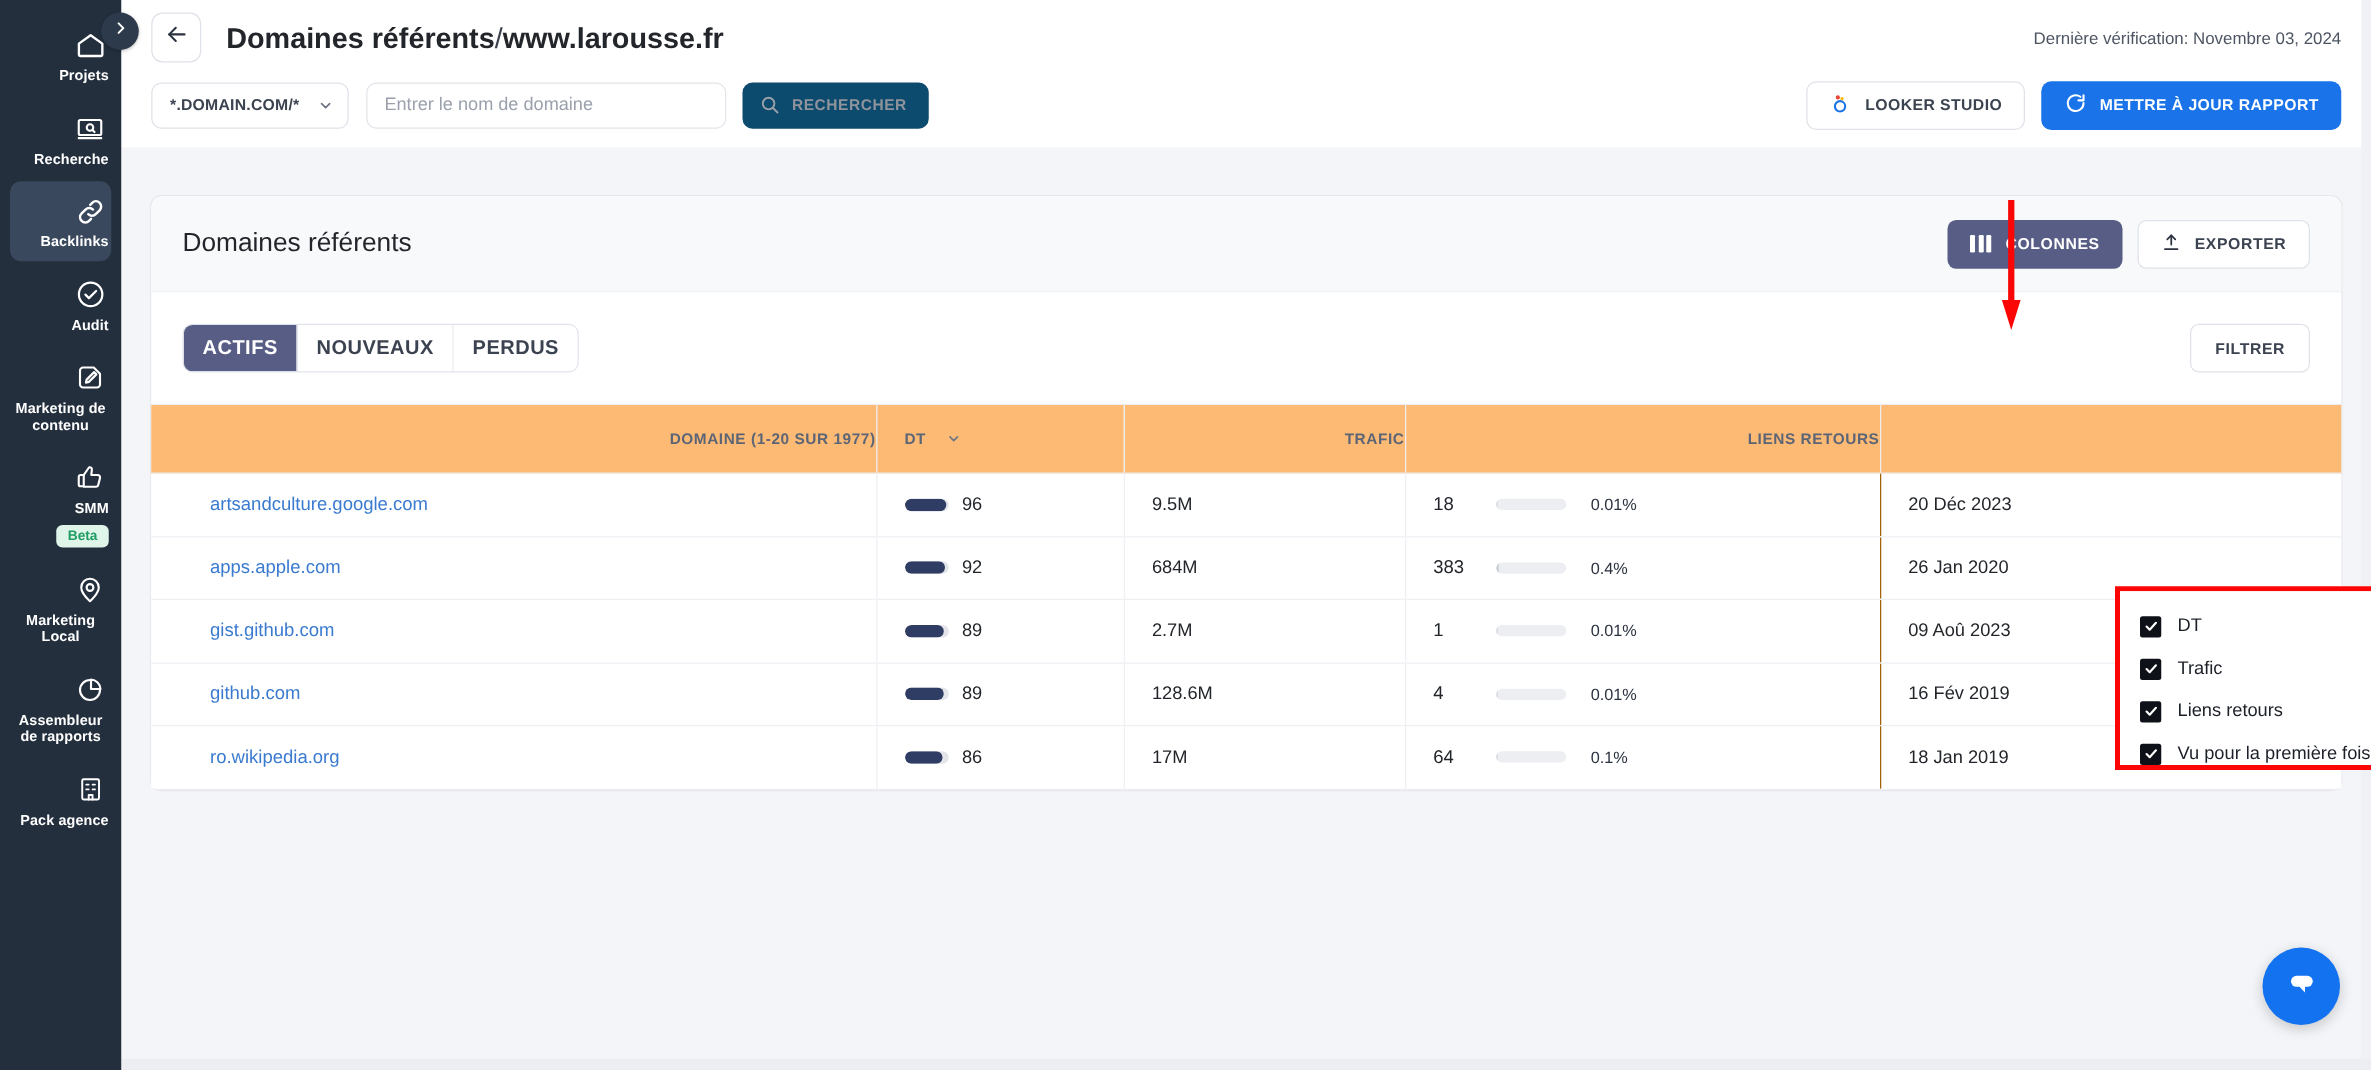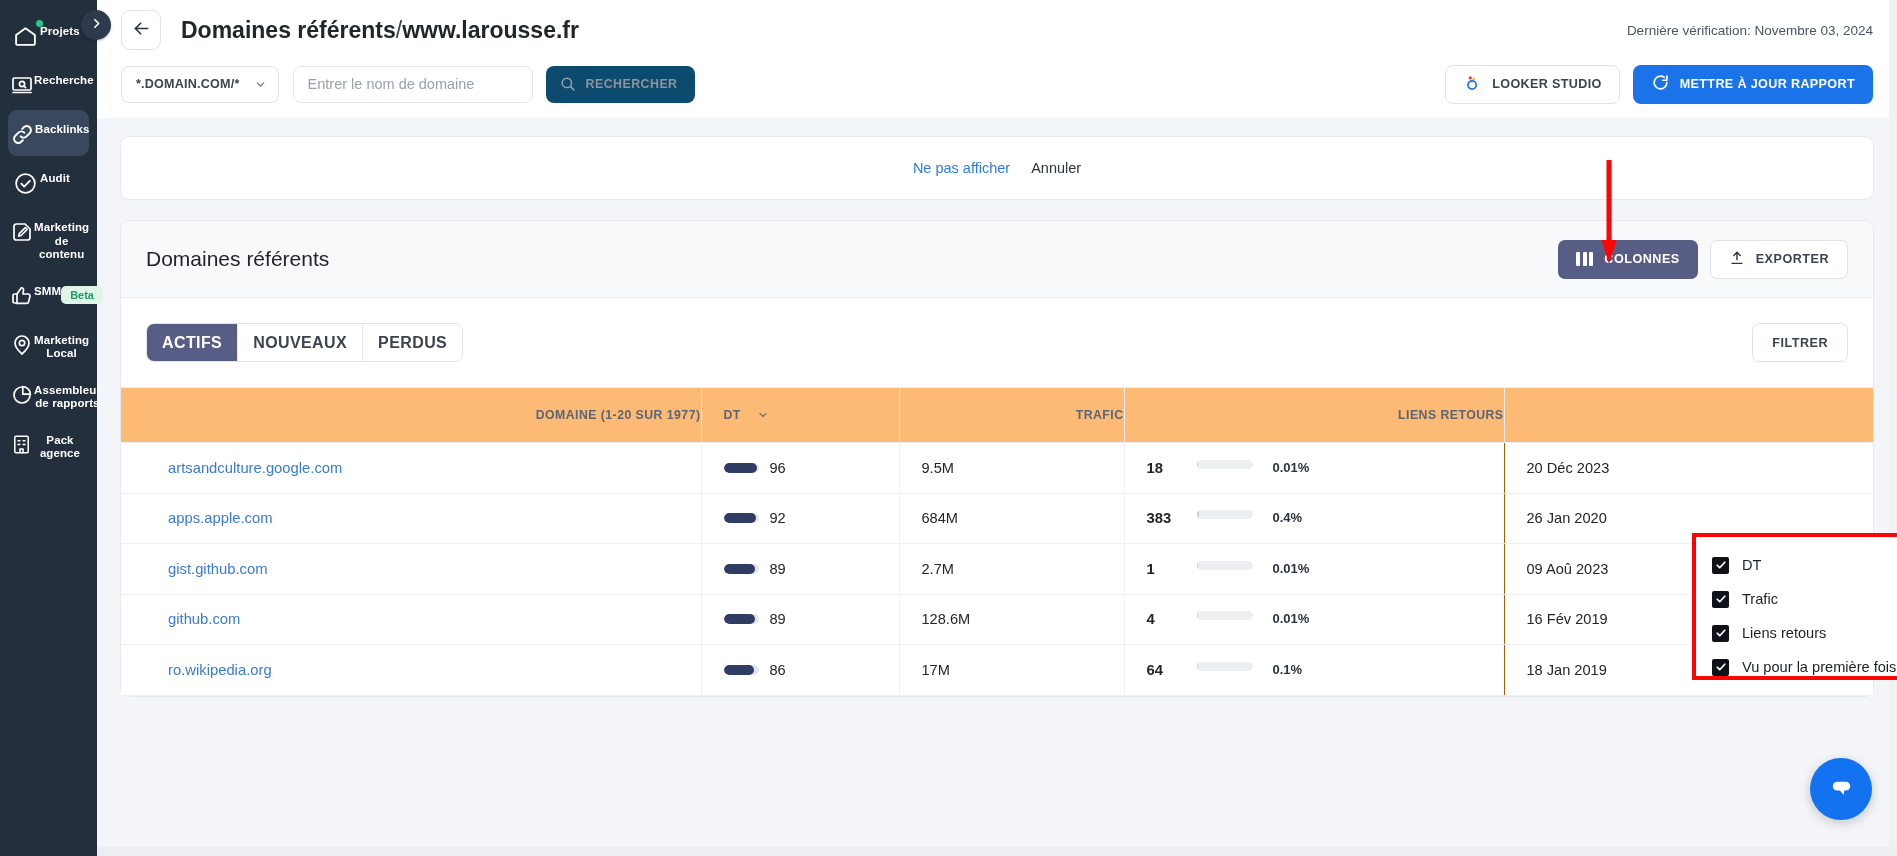--- a/index.html
+++ b/index.html
@@ -5,21 +5,21 @@
 <style>
   *{box-sizing:border-box;margin:0;padding:0;}
   html,body{width:1897px;height:856px;overflow:hidden;}
   body{font-family:"Liberation Sans",sans-serif;background:#ffffff;color:#22252a;}
   .app{position:relative;width:1897px;height:856px;display:flex;}
 
   
   .sidebar{width:97px;min-width:97px;height:856px;background:#242f3e;
     display:flex;flex-direction:column;align-items:center;padding-top:12px;position:relative;z-index:30;}
   .side-item{width:81px;border-radius:9px;padding:9px 2px 7px;margin-bottom:3px;
-    display:flex;flex-direction:row;align-items:flex-start;cursor:pointer;position:relative;}
+    display:flex;flex-direction:column;align-items:flex-end;cursor:pointer;position:relative;}
   .side-item.active{background:#39485c;}
   .side-ico{width:30px;height:30px;display:flex;align-items:center;justify-content:center;color:#ffffff;position:relative;}
   .side-ico svg{display:block;}
   .side-lbl{margin-top:4px;font-size:11.5px;line-height:13.5px;color:#ffffff;text-align:center;font-weight:700;letter-spacing:.1px;}
   .dot-green{position:absolute;top:-1px;right:-3px;width:7px;height:7px;border-radius:50%;background:#24c98a;}
   .beta{margin-top:5px;background:#dff5e9;color:#1f9d63;font-size:11px;font-weight:700;
     border-radius:5px;padding:2px 9px;line-height:14px;}
   .side-bottom{margin-top:auto;display:flex;flex-direction:column;align-items:center;padding-bottom:4px;width:100%;}
   .toggle{width:44px;height:22px;border-radius:11px;background:#1f7ae0;position:relative;cursor:pointer;}
   .toggle::after{content:"";position:absolute;top:2px;right:2px;width:18px;height:18px;border-radius:50%;background:#fff;}
@@ -40,21 +40,21 @@
   .page-title{margin-left:20px;font-size:23px;font-weight:700;color:#22252a;white-space:nowrap;}
   .page-title .sep{font-weight:400;color:#3b424e;}
   .page-title .host{font-weight:700;color:#22252a;}
   .lastcheck{margin-left:auto;font-size:13.5px;color:#4d5563;white-space:nowrap;}
 
   .top-row2{display:flex;align-items:center;height:58px;padding-bottom:10px;}
   .sel-domain{height:37px;min-width:148px;border:1px solid #dfe2e8;border-radius:8px;background:#fff;
     display:flex;align-items:center;justify-content:space-between;padding:0 11px 0 14px;cursor:pointer;}
   .sel-domain span{font-size:12.6px;font-weight:700;color:#3c4350;letter-spacing:.2px;}
   .sel-domain .chev{margin-left:14px;color:#6b7280;display:flex;}
-  .dom-input{margin-left:14px;height:37px;width:240px;border:1px solid #e2e5ea;border-radius:8px;background:#fff;
+  .dom-input{margin-left:14px;height:37px;width:288px;border:1px solid #e2e5ea;border-radius:8px;background:#fff;
     padding:0 14px;font-size:14.5px;color:#2a2f38;font-family:"Liberation Sans",sans-serif;outline:none;}
   .dom-input::placeholder{color:#9aa1ad;}
   .search-btn{margin-left:13px;height:37px;padding:0 17px 0 13px;border-radius:8px;background:#0c4a6e;border:none;
     display:flex;align-items:center;gap:9px;cursor:pointer;}
   .search-btn span{font-size:12.4px;font-weight:700;letter-spacing:.45px;color:#8f939c;}
   .search-btn .mag{color:#9ca1aa;display:flex;}
   .top-right{margin-left:auto;display:flex;align-items:center;gap:13px;}
   .looker{height:39px;border:1px solid #dfe2e8;border-radius:8px;background:#fff;display:flex;align-items:center;
     gap:10px;padding:0 17px;cursor:pointer;}
   .looker span{font-size:12.6px;font-weight:700;letter-spacing:.35px;color:#3c4350;}
@@ -107,21 +107,21 @@
   tbody td{height:50.5px;border-bottom:1px solid #eef0f3;font-size:14.6px;color:#22252a;vertical-align:middle;background:#fff;}
   td.c-dom{padding-left:47px;}
   td.c-dt{padding-left:22px;border-left:1px solid #eef0f3;}
   td.c-tr{padding-left:22px;border-left:1px solid #eef0f3;}
   td.c-lr{padding-left:22px;border-left:1px solid #eef0f3;}
   td.c-vu{padding-left:22px;border-left:1px solid #a16207;}
   .dom-link{color:#3a7bd0;font-size:14.8px;text-decoration:none;cursor:pointer;}
   .dt-wrap{display:flex;align-items:center;gap:11px;}
   .dt-bar{width:35px;height:10px;border-radius:5px;background:#e3e5ea;position:relative;overflow:hidden;}
   .dt-bar i{position:absolute;left:0;top:0;bottom:0;background:#2f3c63;border-radius:5px;display:block;}
-  .lr-wrap{display:flex;align-items:flex-start;gap:20px;font-weight:bold;}
+  .lr-wrap{display:flex;align-items:center;gap:20px;}
   .lr-num{min-width:30px;font-size:14.8px;}
   .lr-bar{width:56px;height:9px;border-radius:5px;background:#eceef2;position:relative;overflow:hidden;}
   .lr-bar i{position:absolute;left:0;top:0;bottom:0;background:#c9cdd5;border-radius:5px;display:block;}
   .lr-pct{font-size:13px;color:#2b3240;}
 
   
   .arrow{position:absolute;left:1601px;top:160px;width:16px;height:105px;z-index:50;pointer-events:none;}
   .redbox{position:absolute;left:1571px;top:312px;width:233px;height:147px;border:4px solid #fb0505;
     background:#fff;z-index:20;}
   .dropdown{position:absolute;left:1575px;top:316px;width:225px;height:139px;background:#fff;
@@ -306,24 +306,20 @@
                 </svg>
             </span>
             <span>METTRE À JOUR RAPPORT</span>
           </button>
         </div>
       </div>
     </header>
 
     <div class="content">
 
-      <div class="notice">
-        <span class="lnk">Ne pas afficher</span>
-        <span class="plain">Annuler</span>
-      </div>
 
       <div class="card">
 
         <div class="card-head">
           <div class="card-title">Domaines référents</div>
           <div class="card-head-right">
             <button class="btn-colonnes">
               <span class="cols-ico">
                   <i></i>
                   <i></i>

